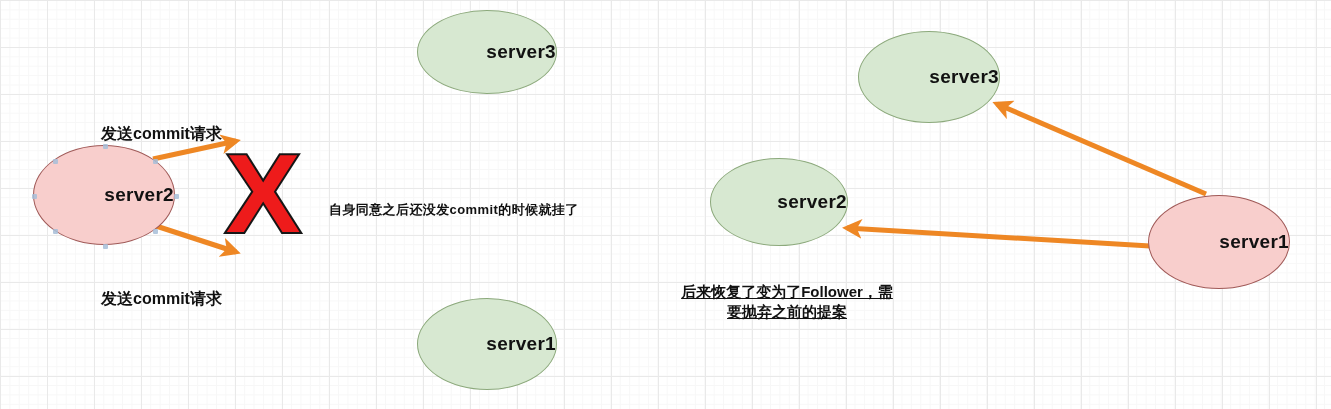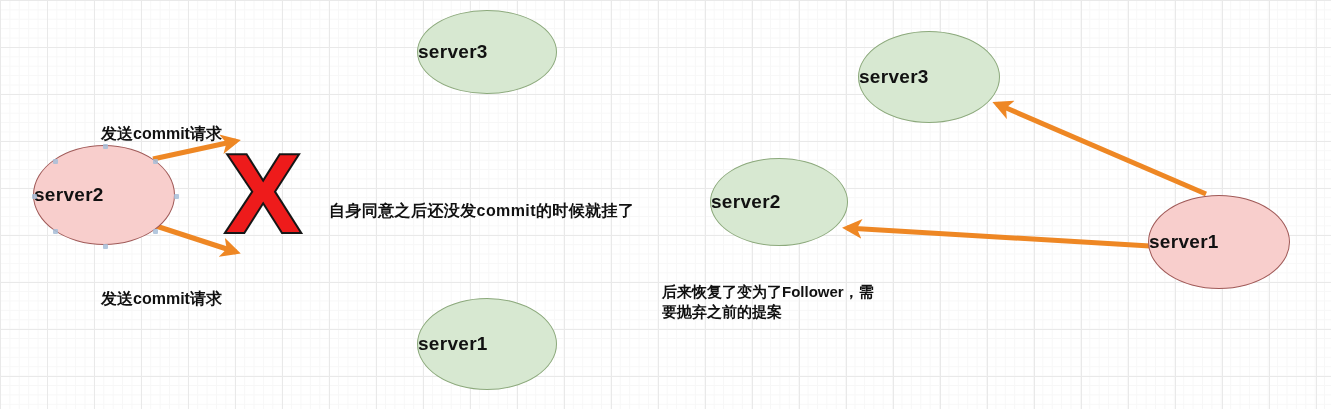--- a/index.html
+++ b/index.html
@@ -32,21 +32,21 @@
     fill: none;
     pointer-events: stroke;
   }
   .arrowhead-fill { fill: var(--arrow, #ee8724); }
 
   .node {
     position: absolute;
     border-radius: 50%;
     display: flex;
     align-items: center;
-    justify-content: flex-start;
+    justify-content: flex-end;
   }
   .node-green {
     background: var(--green-fill, #d7e8d1);
     border: 1px solid var(--green-stroke, #8ca97c);
   }
   .node-pink {
     background: var(--pink-fill, #f8cecc);
     border: 1px solid var(--pink-stroke, #a05a58);
   }
   .node-label {
@@ -66,26 +66,28 @@
   }
 
   .note {
     position: absolute;
     font-weight: bold;
     color: var(--text, #111111);
     white-space: nowrap;
     margin-top: 16px;
   }
   .note-small { font-size: 16px; }
-  .note-mid   { font-size: 16px; letter-spacing: 0.4px; }
+  .note-mid   { font-size: 13px; letter-spacing: 0.4px; }
   .note-right {
     font-size: 15px;
     line-height: 20px;
+    text-align: center;
     white-space: normal;
     width: 250px;
+    text-decoration: underline;
   }
 
   #crash-x {
     position: absolute;
     left: 212px; top: 142px;
     width: 102px; height: 98px;
   }
   #crash-x text {
     font-family: "Liberation Sans", sans-serif;
     font-size: 112px;

